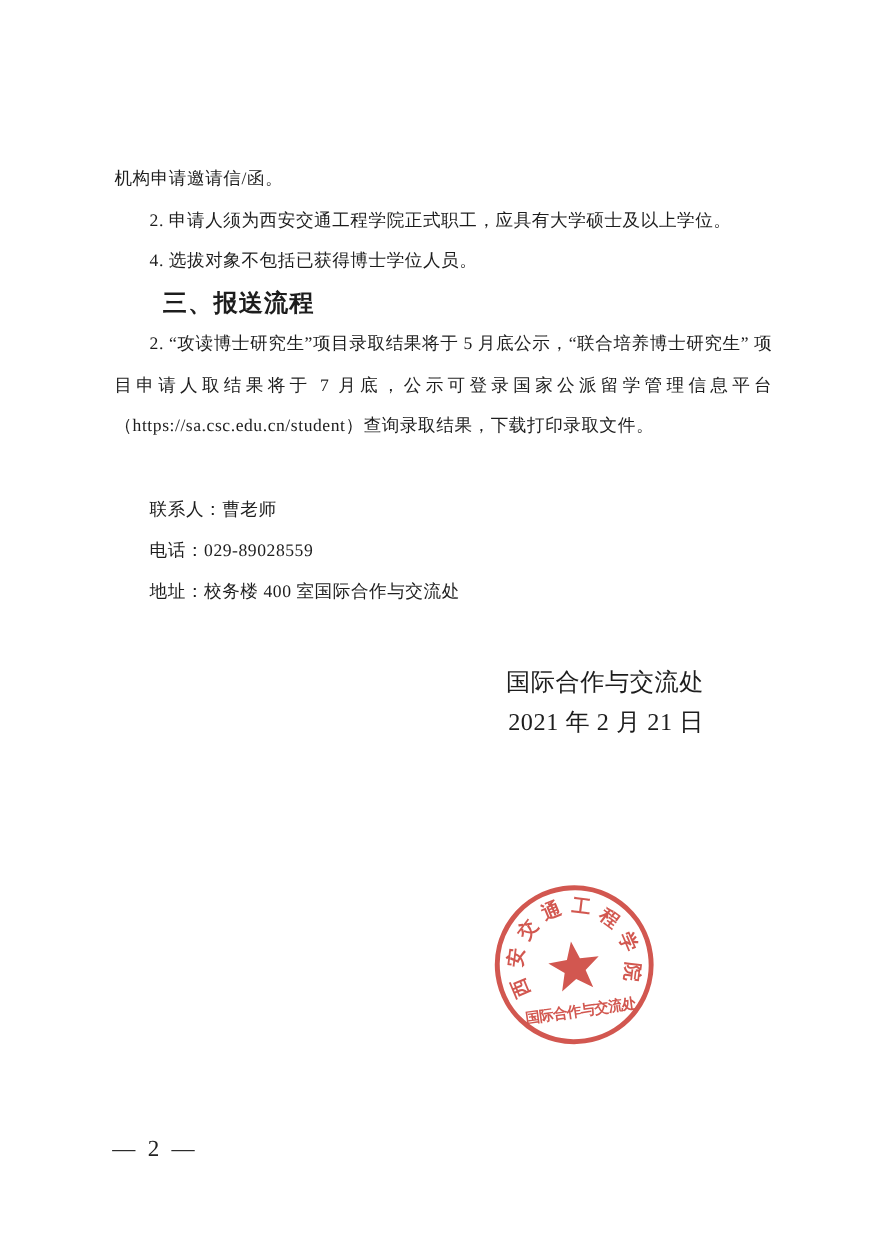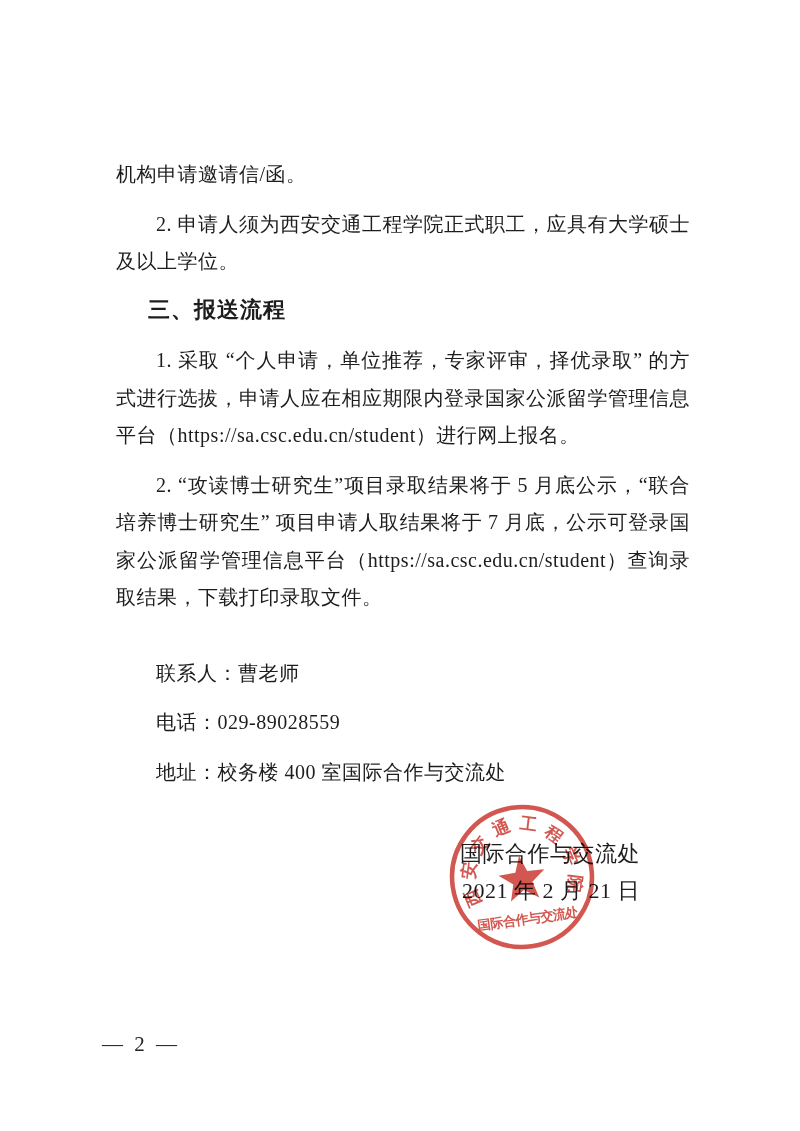--- a/index.html
+++ b/index.html
@@ -9,29 +9,29 @@
     position:relative;
     font-family:"Liberation Serif","DejaVu Serif",serif;
     color:#1d1d1d;
     overflow:hidden;
   }
   .doc {
     position:absolute;
     left:104px; top:144px; width:598px;
   }
   p.line {
-    font-size:20px;
+    font-size:16px;
     line-height:37.5px;
-    margin:12px;
+    margin:0;
     text-align:justify;
     letter-spacing:0.5px;
   }
   p.indent { text-indent:2em; }
   p.heading {
-    font-family:Liberation Mono, monospace;
+    font-family:Liberation Serif, serif;
     font-weight:bold;
     font-size:22px;
     line-height:37.5px;
     margin:0;
     text-indent:2em;
     letter-spacing:1px;
   }
   .contact { margin-top:38px; }
   .signature {
     margin-top:44px;
@@ -64,22 +64,22 @@
     letter-spacing:3px;
     color:#222;
   }
 </style>
 </head>
 <body>
 
 <div class="doc">
   <p class="line">机构申请邀请信/函。</p>
   <p class="line indent">2. 申请人须为西安交通工程学院正式职工，应具有大学硕士及以上学位。</p>
+  <p class="line indent">4. 选拔对象不包括已获得博士学位人员。</p>
   <p class="heading">三、报送流程</p>
-  <p class="line indent">1. 采取 “个人申请，单位推荐，专家评审，择优录取” 的方式进行选拔，申请人应在相应期限内登录国家公派留学管理信息平台（https://sa.csc.edu.cn/student）进行网上报名。</p>
   <p class="line indent">2. “攻读博士研究生”项目录取结果将于 5 月底公示，“联合培养博士研究生” 项目申请人取结果将于 7 月底，公示可登录国家公派留学管理信息平台（https://sa.csc.edu.cn/student）查询录取结果，下载打印录取文件。</p>
 
   <div class="contact">
     <p class="line indent">联系人：曹老师</p>
     <p class="line indent">电话：029-89028559</p>
     <p class="line indent">地址：校务楼 400 室国际合作与交流处</p>
   </div>
 
   <div class="signature">
     <p>国际合作与交流处</p>

